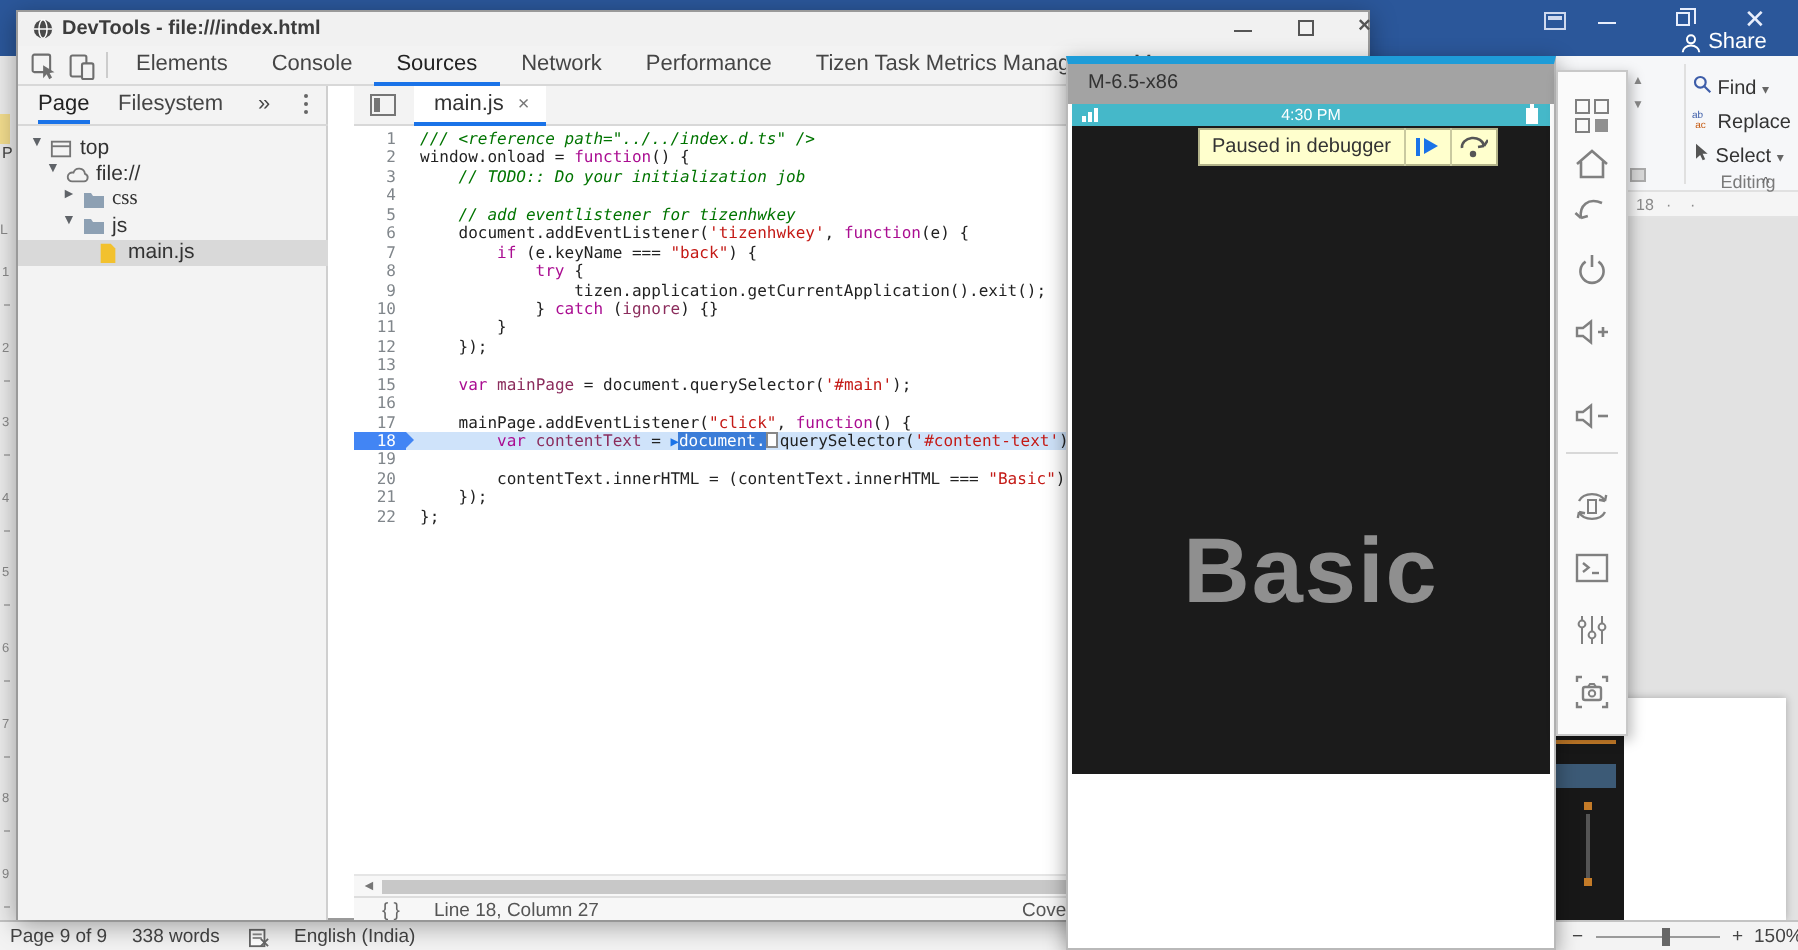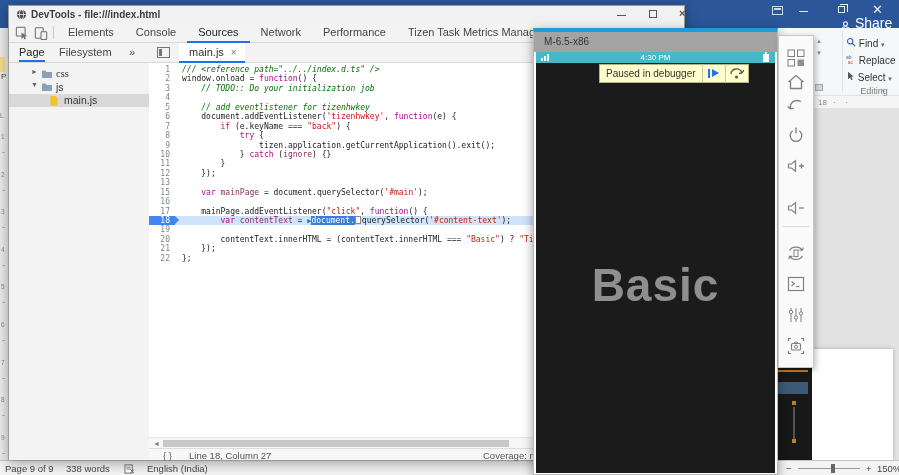--- a/index.html
+++ b/index.html
@@ -10,21 +10,21 @@
 
   
   #word-titlebar { left:0; top:0; width:899px; height:28px; background:#2b579a; }
   .win-glyph { color:#e8eefc; font-size:11px; line-height:16px; }
   #w-ribbonicon { left:772px; top:6px; width:11px; height:9px; border:1px solid #cfd9ee; }
   #w-ribbonicon:before { content:""; position:absolute; left:1px; top:1px; width:7px; height:2px; background:#cfd9ee; }
   #w-min { left:799px; top:11px; width:9px; height:1px; background:#e8eefc; }
   #w-restore { left:838px; top:6px; width:7px; height:7px; border:1px solid #e8eefc; }
   #w-restore:before { content:""; position:absolute; left:1px; top:-3px; width:7px; height:7px; border:1px solid #e8eefc; border-bottom:none; border-left:none; }
   #w-close { left:872px; top:2px; font-size:13px; color:#e8eefc; }
-  #share-btn { left:840px; top:15px; width:59px; height:20px; color:#fff; font-size:14px; }
+  #share-btn { left:840px; top:15px; width:59px; height:20px; color:#fff; font-size:11px; }
   #share-btn svg { vertical-align:-3px; }
 
   #word-ribbon { left:685px; top:28px; width:214px; height:68px; background:#f6f7f9; border-bottom:1px solid #e1e1e1; }
   .rb-item { position:absolute; left:161px; font-size:10px; color:#333; white-space:nowrap; }
   .rb-item .car { font-size:7px; color:#666; }
   #rb-editing-label { position:absolute; left:161px; top:58px; width:56px; text-align:center; font-size:9px; color:#7a7a7a; }
   #rb-collapse { position:absolute; left:196px; top:59px; font-size:8px; color:#666; }
   #rb-divider { position:absolute; left:157px; top:4px; width:1px; height:60px; background:#e0e0e0; }
   #rb-spin-up,#rb-spin-dn { position:absolute; left:131px; font-size:6px; color:#888; }
   #rb-indent { position:absolute; left:130px; top:56px; width:8px; height:7px; background:#d8d8d8; border:1px solid #aaa; }
@@ -72,21 +72,21 @@
   .sb-tab.active { border-bottom:2.5px solid #1a73e8; padding-bottom:2px; color:#222; }
   #sb-dots { position:absolute; left:143px; top:4px; width:2px; }
   #sb-dots i { display:block; width:2px; height:2px; background:#666; border-radius:50%; margin-bottom:2px; }
   #dt-tree { position:absolute; left:0; top:25px; width:155px; }
   .tree-row { position:relative; height:13px; font-size:10.5px; color:#333; white-space:nowrap; }
   .tree-row.selected { background:#d9d9d9; }
   .tree-arrow { position:absolute; top:0px; font-size:7px; color:#5f6368; }
   .tree-icon { position:absolute; top:1px; }
   .tree-label { position:absolute; top:0px; }
 
-  #dt-editor { left:140px; top:37px; width:519px; height:417px; background:#fff; }
+  #dt-editor { left:168px; top:37px; width:519px; height:417px; background:#fff; }
   #ed-tabbar { position:absolute; left:0; top:0; width:519px; height:20px; background:#f3f3f3; border-bottom:1px solid #d8d8d8; }
   #ed-navtoggle { position:absolute; left:8px; top:4px; width:13px; height:11px; border:1px solid #757575; }
   #ed-navtoggle:before { content:""; position:absolute; left:1px; top:1px; width:3px; height:7px; background:#757575; }
   #ed-tab { position:absolute; left:30px; top:0; height:20px; padding:3px 8px 0 10px; background:#fff; border-bottom:2.5px solid #1a73e8; font-size:11px; color:#333; }
   #ed-tab .x { color:#777; margin-left:7px; font-size:10px; }
 
   #code-area { position:absolute; left:0; top:22px; width:519px; height:372px; overflow:hidden; }
   .code-row { display:flex; height:9.45px; line-height:9.45px; font-size:8px; }
   .ln { width:26px; text-align:right; padding-right:5px; color:#80868b; flex:none; position:relative; }
   .lc { padding-left:7px; white-space:pre; flex:1; color:#222; }
@@ -104,21 +104,21 @@
 
   #ed-hscroll { position:absolute; left:0; top:394px; width:519px; height:11px; background:#f7f7f7; border-top:1px solid #e5e5e5; }
   #ed-hthumb { position:absolute; left:14px; top:2px; width:346px; height:7px; background:#c8c8c8; }
   .scr-arrow { position:absolute; top:2px; font-size:7px; color:#777; }
   #ed-status { position:absolute; left:0; top:405px; width:519px; height:12px; background:#f7f7f7; border-top:1px solid #ddd; font-size:9.5px; color:#555; }
 
   
   #emulator { left:533px; top:28px; width:245px; height:447px; background:#fff; border:1px solid #b9b9b9; border-top:4px solid #1e9cd8; box-shadow:0 3px 10px rgba(0,0,0,.4); }
   #em-titlebar { position:absolute; left:0; top:0; width:243px; height:20px; background:#a3a3a3; font-size:10px; color:#333; }
   #em-title { position:absolute; left:10px; top:4px; }
-  #em-screen { position:absolute; left:2px; top:20px; width:239px; height:421px; background:#1b1b1b; }
+  #em-screen { position:absolute; left:2px; top:20px; width:239px; height:335px; background:#1b1b1b; }
   #em-statusbar { position:absolute; left:0; top:0; width:239px; height:11px; background:#45b8c9; color:#fff; font-size:8px; }
   #em-time { position:absolute; left:0; top:1px; width:100%; text-align:center; }
   .sig-bar { position:absolute; bottom:2px; width:2px; background:#fff; }
   #em-batt { position:absolute; right:6px; top:2px; width:6px; height:8px; border:1px solid #fff; background:#fff; }
   #em-batt:after { content:""; position:absolute; left:1px; top:-3px; width:2px; height:2px; background:#fff; }
   #em-banner { position:absolute; left:63px; top:12px; height:19px; background:#ffffcd; border:1px solid #b4b48a; display:flex; align-items:center; font-size:10px; color:#333; }
   #em-banner .txt { padding:0 6px; white-space:nowrap; }
   #em-banner .sep { width:1px; height:19px; background:#c9c9a0; }
   .bn-btn { width:22px; height:19px; position:relative; }
   #resume-icon i { position:absolute; left:5px; top:5px; width:2px; height:9px; background:#1a73e8; }
@@ -275,20 +275,35 @@
       <span class="sb-tab" style="left:50px">Filesystem</span>
       <span class="sb-tab" style="left:120px">»</span>
       <span id="sb-dots">
           <i></i>
           <i></i>
           <i></i>
         </span>
     </div>
     <div id="dt-tree">
         <div class="tree-row">
+          <span class="tree-arrow" style="left: 6px;">▼</span>
+          <span class="tree-icon" style="left: 16px;"><svg width="11" height="11" viewBox="0 0 12 12">
+              <rect x="1" y="2" width="10" height="8" fill="none" stroke="#757575"></rect>
+              <line x1="1" y1="4.5" x2="11" y2="4.5" stroke="#757575"></line>
+            </svg></span>
+          <span class="tree-label" style="left: 31px;">top</span>
+        </div>
+        <div class="tree-row">
+          <span class="tree-arrow" style="left: 14px;">▼</span>
+          <span class="tree-icon" style="left: 24px;"><svg width="13" height="10" viewBox="0 0 14 10">
+              <path d="M3.5 9 a2.4 2.4 0 1 1 .5-4.7 a3.2 3.2 0 0 1 6.2.6 a2.1 2.1 0 0 1-.5 4.1 z" fill="none" stroke="#757575"></path>
+            </svg></span>
+          <span class="tree-label" style="left: 39px;">file://</span>
+        </div>
+        <div class="tree-row">
           <span class="tree-arrow" style="left: 22px;">►</span>
           <span class="tree-icon" style="left: 32px;"><svg width="12" height="10" viewBox="0 0 12 10">
               <path d="M1 1.5 h3.5 l1 1.5 h5.5 v6 h-10 z" fill="#8da0b3"></path>
             </svg></span>
           <span class="tree-label" style="left: 47px; font-family: Liberation Serif, serif;">css</span>
         </div>
         <div class="tree-row">
           <span class="tree-arrow" style="left: 22px;">▼</span>
           <span class="tree-icon" style="left: 32px;"><svg width="12" height="10" viewBox="0 0 12 10">
               <path d="M1 1.5 h3.5 l1 1.5 h5.5 v6 h-10 z" fill="#8da0b3"></path>

